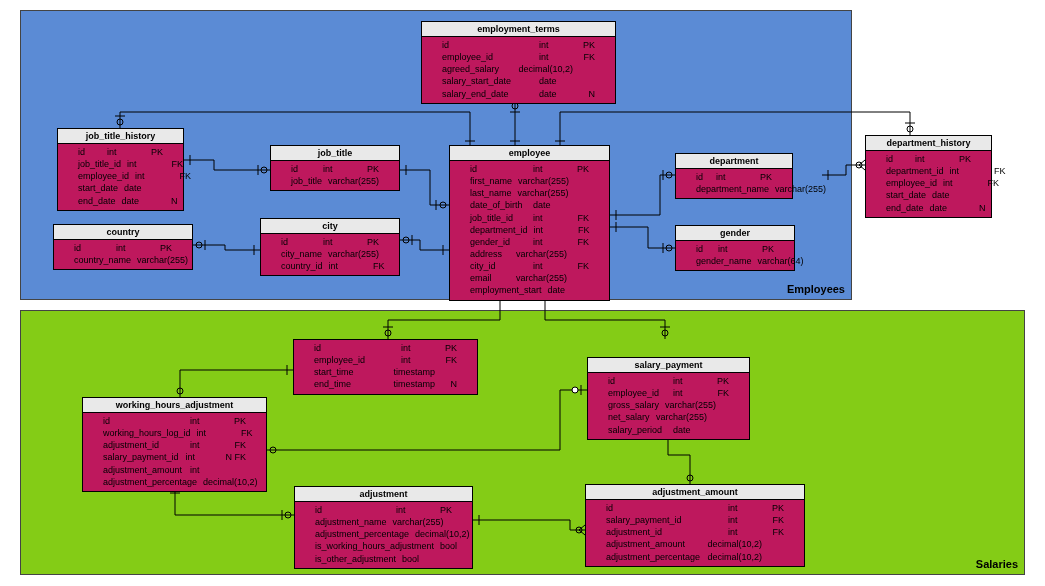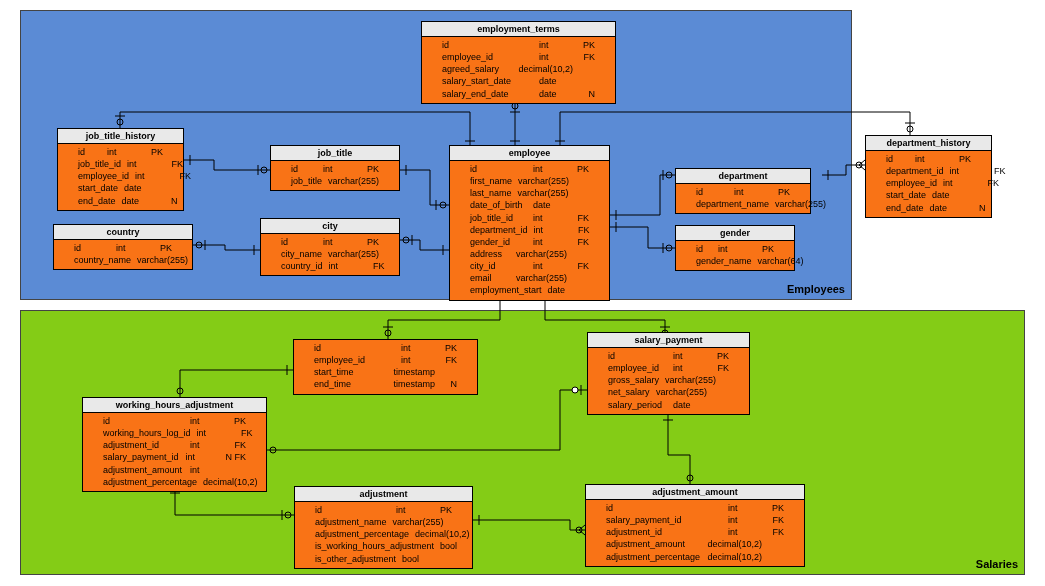--- a/index.html
+++ b/index.html
@@ -23,21 +23,21 @@
     position: absolute;
     right: 6px;
     bottom: 4px;
     font-weight: bold;
     font-size: 11px;
     color: #000;
   }
   .entity {
     position: absolute;
     border: 1px solid #000;
-    background: #f97316;
+    background: #be185d;
     box-shadow: 0 0 0 0;
   }
   .entity-title {
     background: #e9e9e9;
     border-bottom: 1px solid #000;
     text-align: center;
     font-weight: bold;
     padding: 2px 4px;
     font-size: 9px;
     white-space: nowrap;
@@ -312,21 +312,21 @@
           <span class="col-key"></span>
         </div>
         <div class="row">
           <span class="col-name">employment_start</span>
           <span class="col-type">date</span>
           <span class="col-key"></span>
         </div>
       </div>
   </div>
 
-  <div class="entity" id="ent-department" style="left:675px; top:153px; width:136px;margin-top:15px;">
+  <div class="entity" id="ent-department" style="left:675px; top:153px; width:118px;">
     <div class="entity-title">department</div>
     <div class="entity-body">
         <div class="row">
           <span class="col-name">id</span>
           <span class="col-type">int</span>
           <span class="col-key">PK</span>
         </div>
         <div class="row">
           <span class="col-name">department_name</span>
           <span class="col-type">varchar(255)</span>
@@ -437,21 +437,21 @@
           <span class="col-key"></span>
         </div>
         <div class="row">
           <span class="col-name">end_time</span>
           <span class="col-type">timestamp</span>
           <span class="col-key">N</span>
         </div>
       </div>
   </div>
 
-  <div class="entity" id="ent-salary_payment" style="left:587px; top:332px; width:163px;">
+  <div class="entity" id="ent-salary_payment" style="left:587px; top:357px; width:163px;">
     <div class="entity-title">salary_payment</div>
     <div class="entity-body">
         <div class="row">
           <span class="col-name">id</span>
           <span class="col-type">int</span>
           <span class="col-key">PK</span>
         </div>
         <div class="row">
           <span class="col-name">employee_id</span>
           <span class="col-type">int</span>

